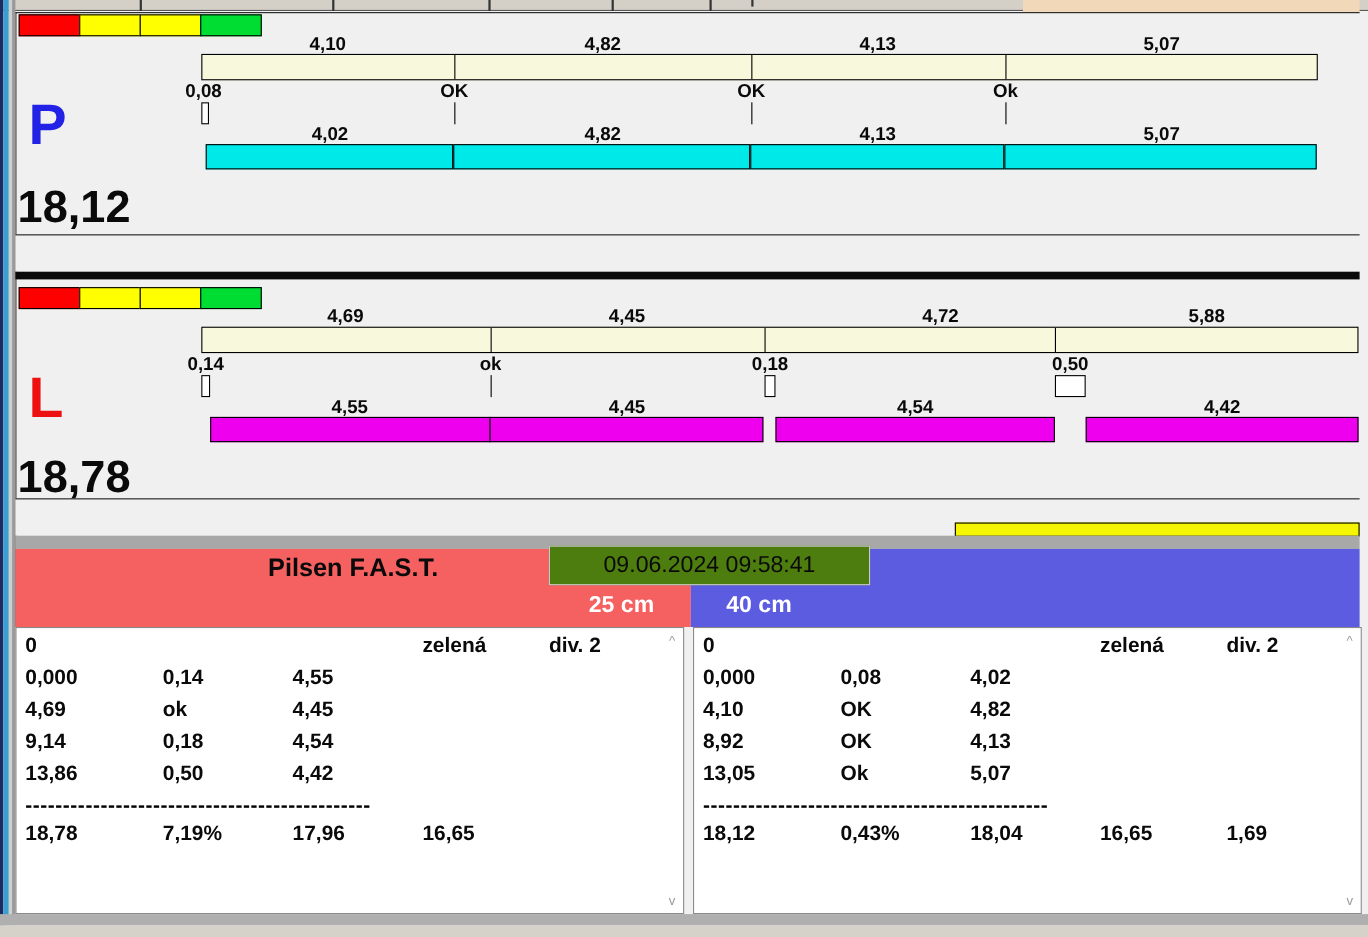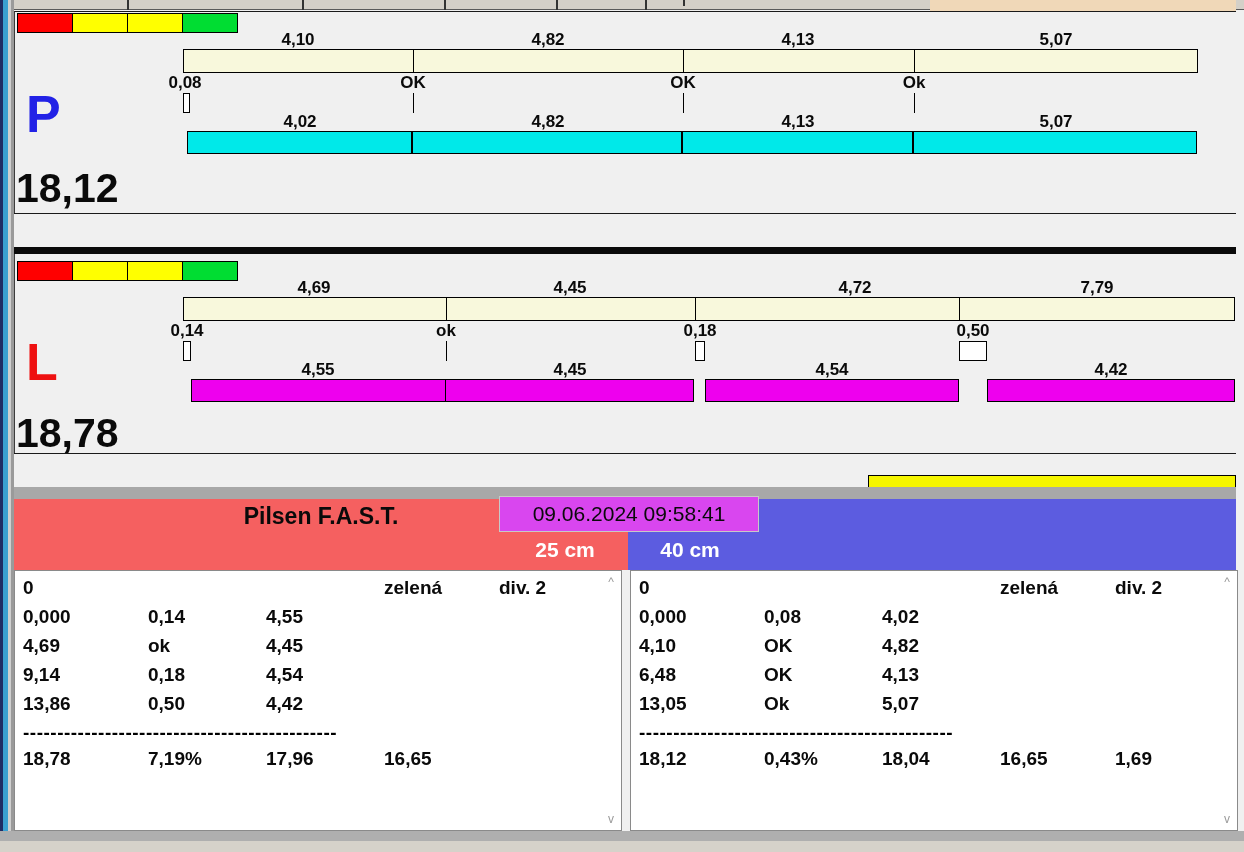--- a/index.html
+++ b/index.html
@@ -40,21 +40,21 @@
   .empty-row { left:14px; background:#F0F0F0; border-top:1px solid #1a1a1a; width:1222px; }
   .result-strip { position:absolute; left:854px; top:21px; width:368px; height:13px; border:1px solid #000; }
 
   .gray-band { left:14px; top:487px; width:1222px; height:12px; background:#A8A8A8; }
 
   
   .team-header { top:499px; height:71px; }
   .team-header .team-name { position:absolute; left:0; top:4px; width:100%; text-align:center; font-size:23px; font-weight:bold; color:#0a0a0a; }
   .team-header .team-dogs { position:absolute; left:0; top:39px; width:100%; text-align:center; font-size:17px; font-weight:bold; color:#FFF; }
   .jump-height { position:absolute; font-size:21px; font-weight:bold; color:#FFF; width:120px; text-align:center; top:538px; }
-  .date-box { left:499px; top:496px; width:260px; height:36px; background:#d946ef; border:1px solid #c8c8c8; text-align:center; font-size:21px; color:#0a0a0a; line-height:34px; }
+  .date-box { left:499px; top:496px; width:292px; height:36px; background:#4d7c0f; border:1px solid #c8c8c8; text-align:center; font-size:21px; color:#0a0a0a; line-height:34px; }
 
   
   .table-panel { top:570px; width:608px; height:261px; background:#FFF; border:1px solid #8a8a8a; padding:6px 0 0 8px; overflow:hidden; }
   .t-row { display:grid; grid-template-columns:125px 118px 118px 115px auto; height:29px; font-size:19px; font-weight:bold; color:#0a0a0a; }
   .t-row span { white-space:nowrap; }
   .t-sep { height:26px; font-size:19px; font-weight:bold; letter-spacing:0.5px; overflow:hidden; white-space:nowrap; }
   .scroll-arrow { position:absolute; right:4px; font-size:12px; color:#9a9a9a; font-weight:normal; width:12px; text-align:center; }
   .scroll-up { top:4px; } .scroll-down { bottom:4px; }
 
   .bottom-band1 { left:0; top:831px; width:1244px; height:10px; background:#AFAFAF; }
@@ -133,21 +133,21 @@
       <span style="background: rgb(255, 255, 0);"></span>
       <span style="background: rgb(255, 255, 0);"></span>
       <span style="background: rgb(0, 221, 50);"></span>
     </div>
   <div class="lane-letter" style="color: rgb(238, 17, 17);">L</div>
   <div class="lane-total" style="top:155px">18,78</div>
   <div class="row-layer top-labels">
       <div class="seg-label" style="left: 255px; top: 20px;">4,69</div>
       <div class="seg-label" style="left: 511px; top: 20px;">4,45</div>
       <div class="seg-label" style="left: 796px; top: 20px;">4,72</div>
-      <div class="seg-label" style="left: 1038px; top: 20px;">7,79</div>
+      <div class="seg-label" style="left: 1038px; top: 20px;">5,88</div>
     </div>
   <div class="split-bar" style="left: 169px; top: 39px; width: 1052px;">
       <div class="seg" style="left: 0px; width: 263px; border-right: 1px solid rgb(0, 0, 0);"></div>
       <div class="seg" style="left: 263px; width: 249px; border-right: 1px solid rgb(0, 0, 0);"></div>
       <div class="seg" style="left: 512px; width: 264px; border-right: 1px solid rgb(0, 0, 0);"></div>
       <div class="seg" style="left: 776px; width: 276px;"></div>
     </div>
   <div class="row-layer marker-labels">
       <div class="marker-label" style="left: 128px; top: 63px;">0,14</div>
       <div class="marker-label" style="left: 387px; top: 63px;">ok</div>
@@ -252,21 +252,21 @@
       <span></span>
     </div>
     <div class="t-row">
       <span>4,10</span>
       <span>OK</span>
       <span>4,82</span>
       <span></span>
       <span></span>
     </div>
     <div class="t-row">
-      <span>6,48</span>
+      <span>8,92</span>
       <span>OK</span>
       <span>4,13</span>
       <span></span>
       <span></span>
     </div>
     <div class="t-row">
       <span>13,05</span>
       <span>Ok</span>
       <span>5,07</span>
       <span></span>

